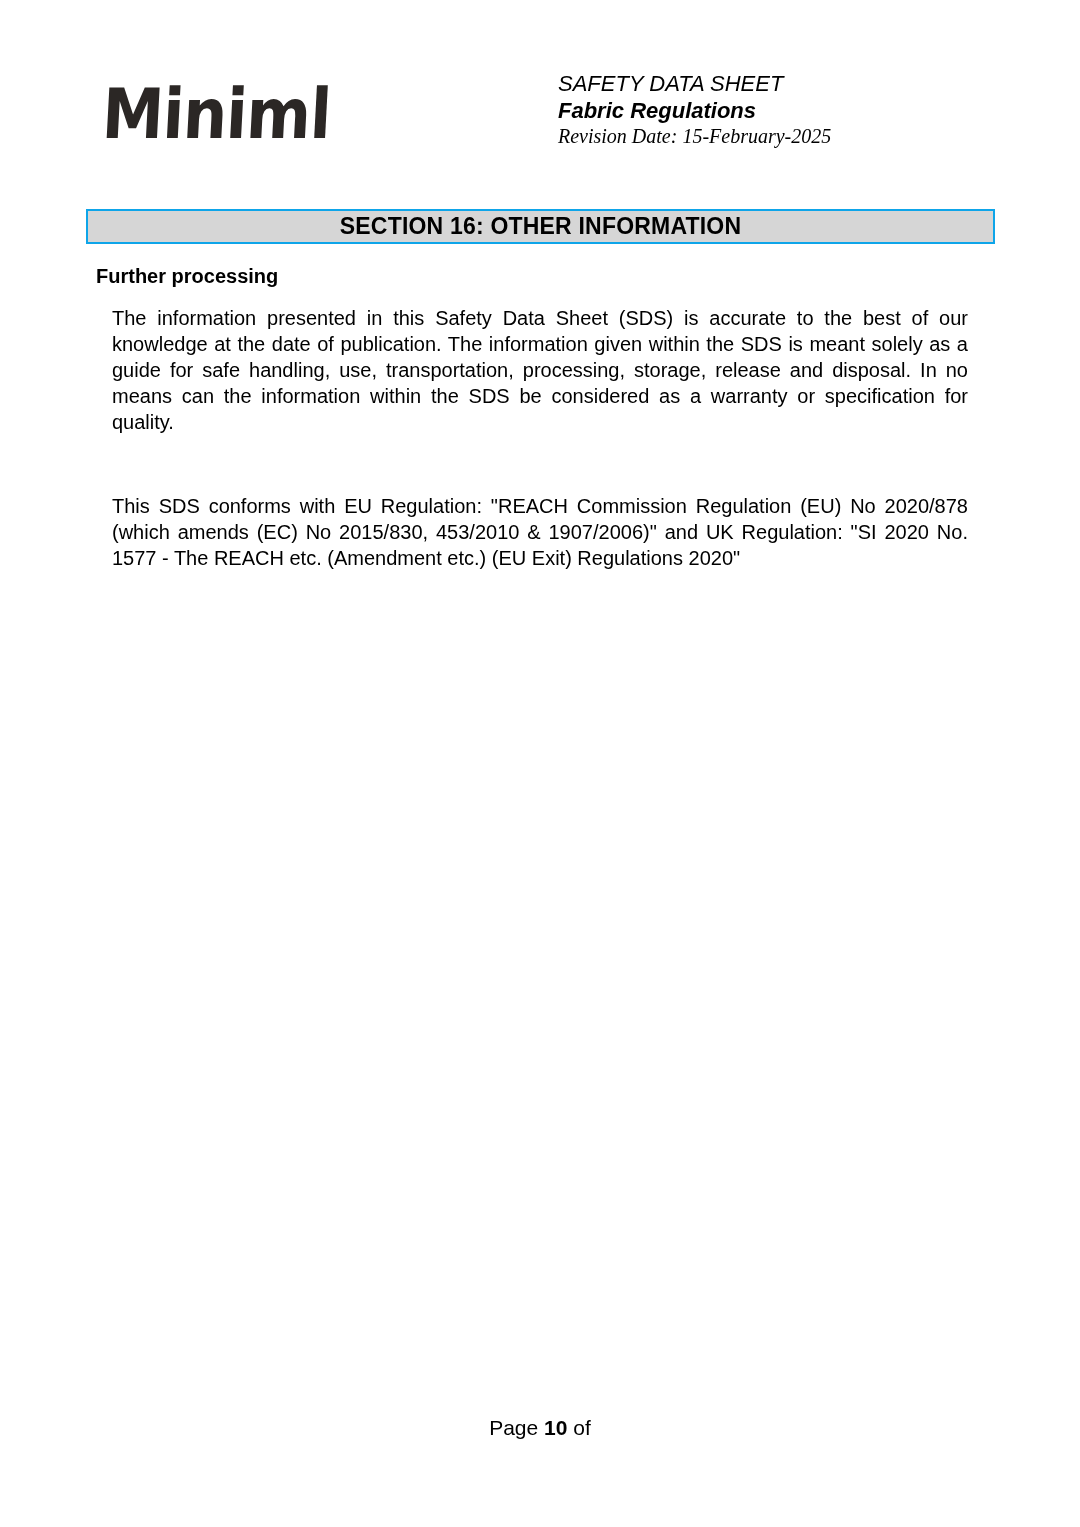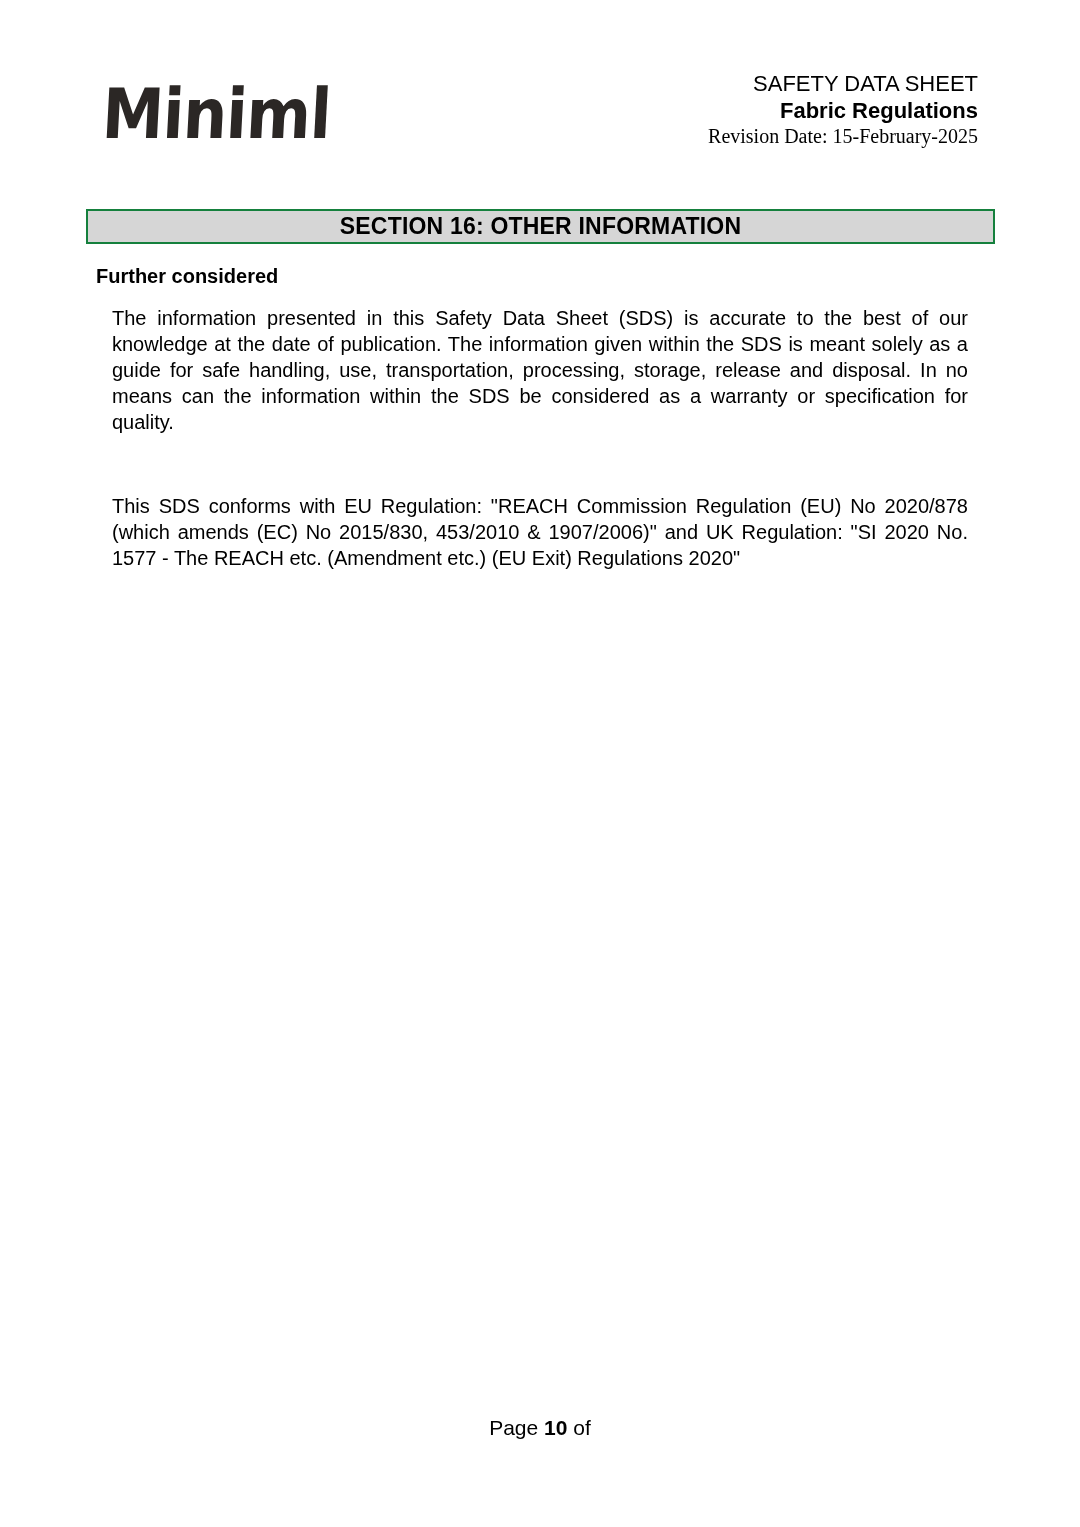--- a/index.html
+++ b/index.html
@@ -47,21 +47,22 @@
     letter-spacing: -1px;
     color: #2b2725;
     transform: skewX(-3deg) scaleY(1.12);
     transform-origin: left top;
     white-space: nowrap;
   }
 
   .header-text {
     width: 420px;
     margin-right: 6px;
-    text-align: right;
+    text-align: left;
+    font-style: italic;
   }
   .hdr-line1 {
     font-family: "Liberation Sans", sans-serif;
     font-size: 22px;
     line-height: 27px;
     font-weight: 400;
     white-space: nowrap;
   }
   .hdr-line2 {
     font-family: "Liberation Sans", sans-serif;
@@ -80,21 +81,21 @@
 
   
   .section-bar {
     position: absolute;
     top: 209px;
     left: 86px;
     width: 909px;
     height: 35px;
     box-sizing: border-box;
     background: #d6d6d6;
-    border: 2px solid #15803d;
+    border: 2px solid #0ea5e9;
     display: flex;
     align-items: center;
     justify-content: center;
   }
   .section-bar-title {
     font-family: "Liberation Sans", sans-serif;
     font-size: 23px;
     font-weight: bold;
     letter-spacing: 0.2px;
     color: #000000;
@@ -156,21 +157,21 @@
       <div class="hdr-line2">Fabric Regulations</div>
       <div class="hdr-line3">Revision Date: 15-February-2025</div>
     </div>
   </div>
 
   <div class="section-bar">
     <span class="section-bar-title">SECTION 16: OTHER INFORMATION</span>
   </div>
 
   <div class="content">
-    <p class="subheading">Further considered</p>
+    <p class="subheading">Further processing</p>
     <p class="body-para">The information presented in this Safety Data Sheet (SDS) is accurate to the best of our knowledge at the date of publication. The information given within the SDS is meant solely as a guide for safe handling, use, transportation, processing, storage, release and disposal. In no means can the information within the SDS be considered as a warranty or specification for quality.</p>
     <div class="para-gap"></div>
     <p class="body-para">This SDS conforms with EU Regulation: "REACH Commission Regulation (EU) No 2020/878 (which amends (EC) No 2015/830, 453/2010 &amp; 1907/2006)" and UK Regulation: "SI 2020 No. 1577 - The REACH etc. (Amendment etc.) (EU Exit) Regulations 2020"</p>
   </div>
 
   <div class="page-footer">
     <span>Page</span><span> </span><span class="pg-num">10</span><span> </span><span>of</span>
   </div>
 
 </div>

